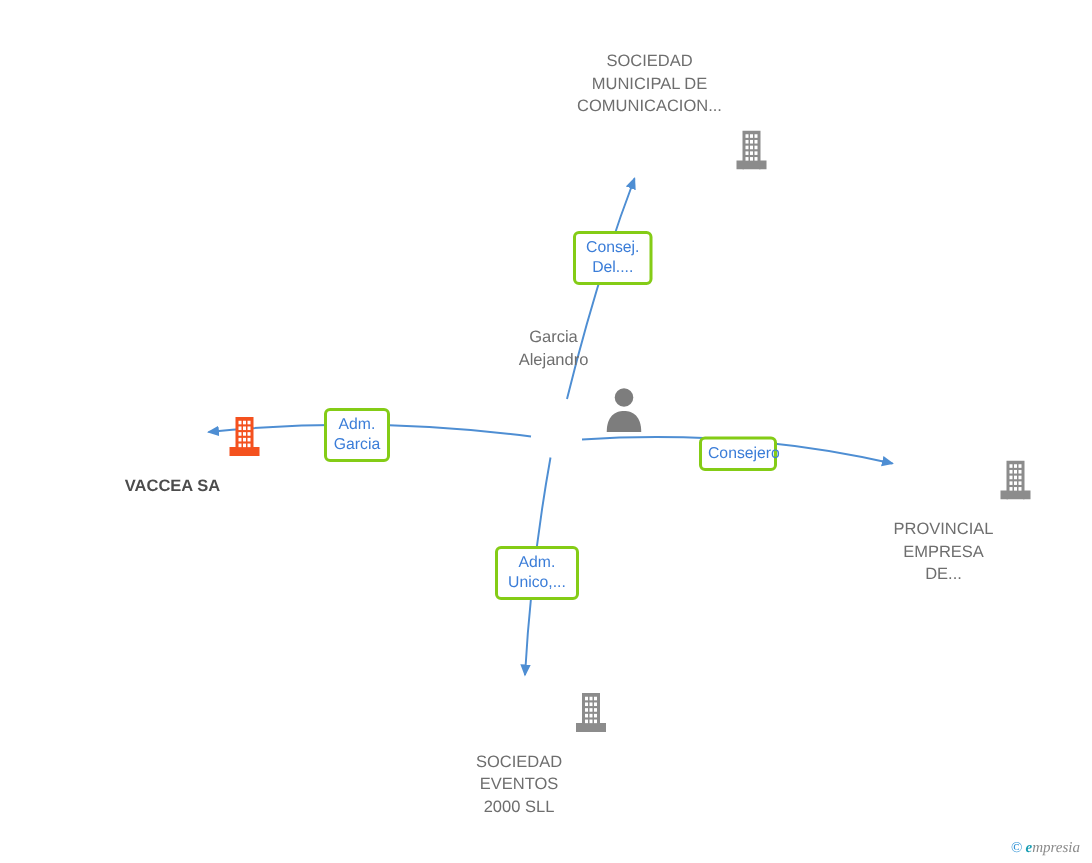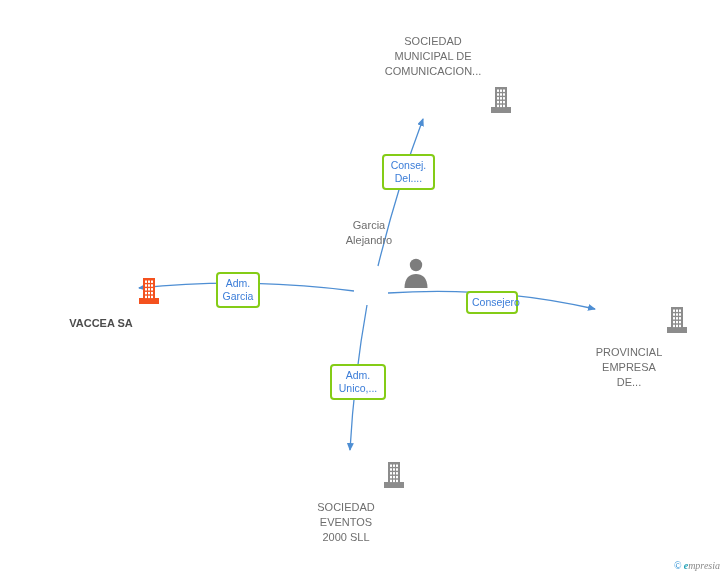--- a/index.html
+++ b/index.html
@@ -91,21 +91,21 @@
       <div class="ln">Alejandro</div>
     </div>
     <div class="mt10 icon-person">
       <svg width="26" height="30" viewBox="0 0 26 30">
         <circle cx="13" cy="7" r="6.2" fill="currentColor"></circle>
         <path d="M1.5 30 C1.5 19.5 7 16 13 16 C19 16 24.5 19.5 24.5 30 Z" fill="currentColor"></path>
       </svg>
     </div>
   </div>
 
-  <div class="node" style="left:41px; top:278px; width:120px;">
+  <div class="node" style="left:55px; top:278px; width:120px;">
     <div class="icon-orange">
       <svg width="24" height="26" viewBox="0 0 24 26">
         <rect x="6" y="0" width="12" height="26" fill="currentColor"></rect>
         <rect x="2" y="20" width="5" height="6" fill="currentColor"></rect>
         <rect x="17" y="20" width="5" height="6" fill="currentColor"></rect>
         <g fill="#ffffff">
           <rect x="8" y="2.5" width="2" height="2.4"></rect>
             <rect x="11" y="2.5" width="2" height="2.4"></rect>
             <rect x="14" y="2.5" width="2" height="2.4"></rect>
           <rect x="8" y="6.3" width="2" height="2.4"></rect>

